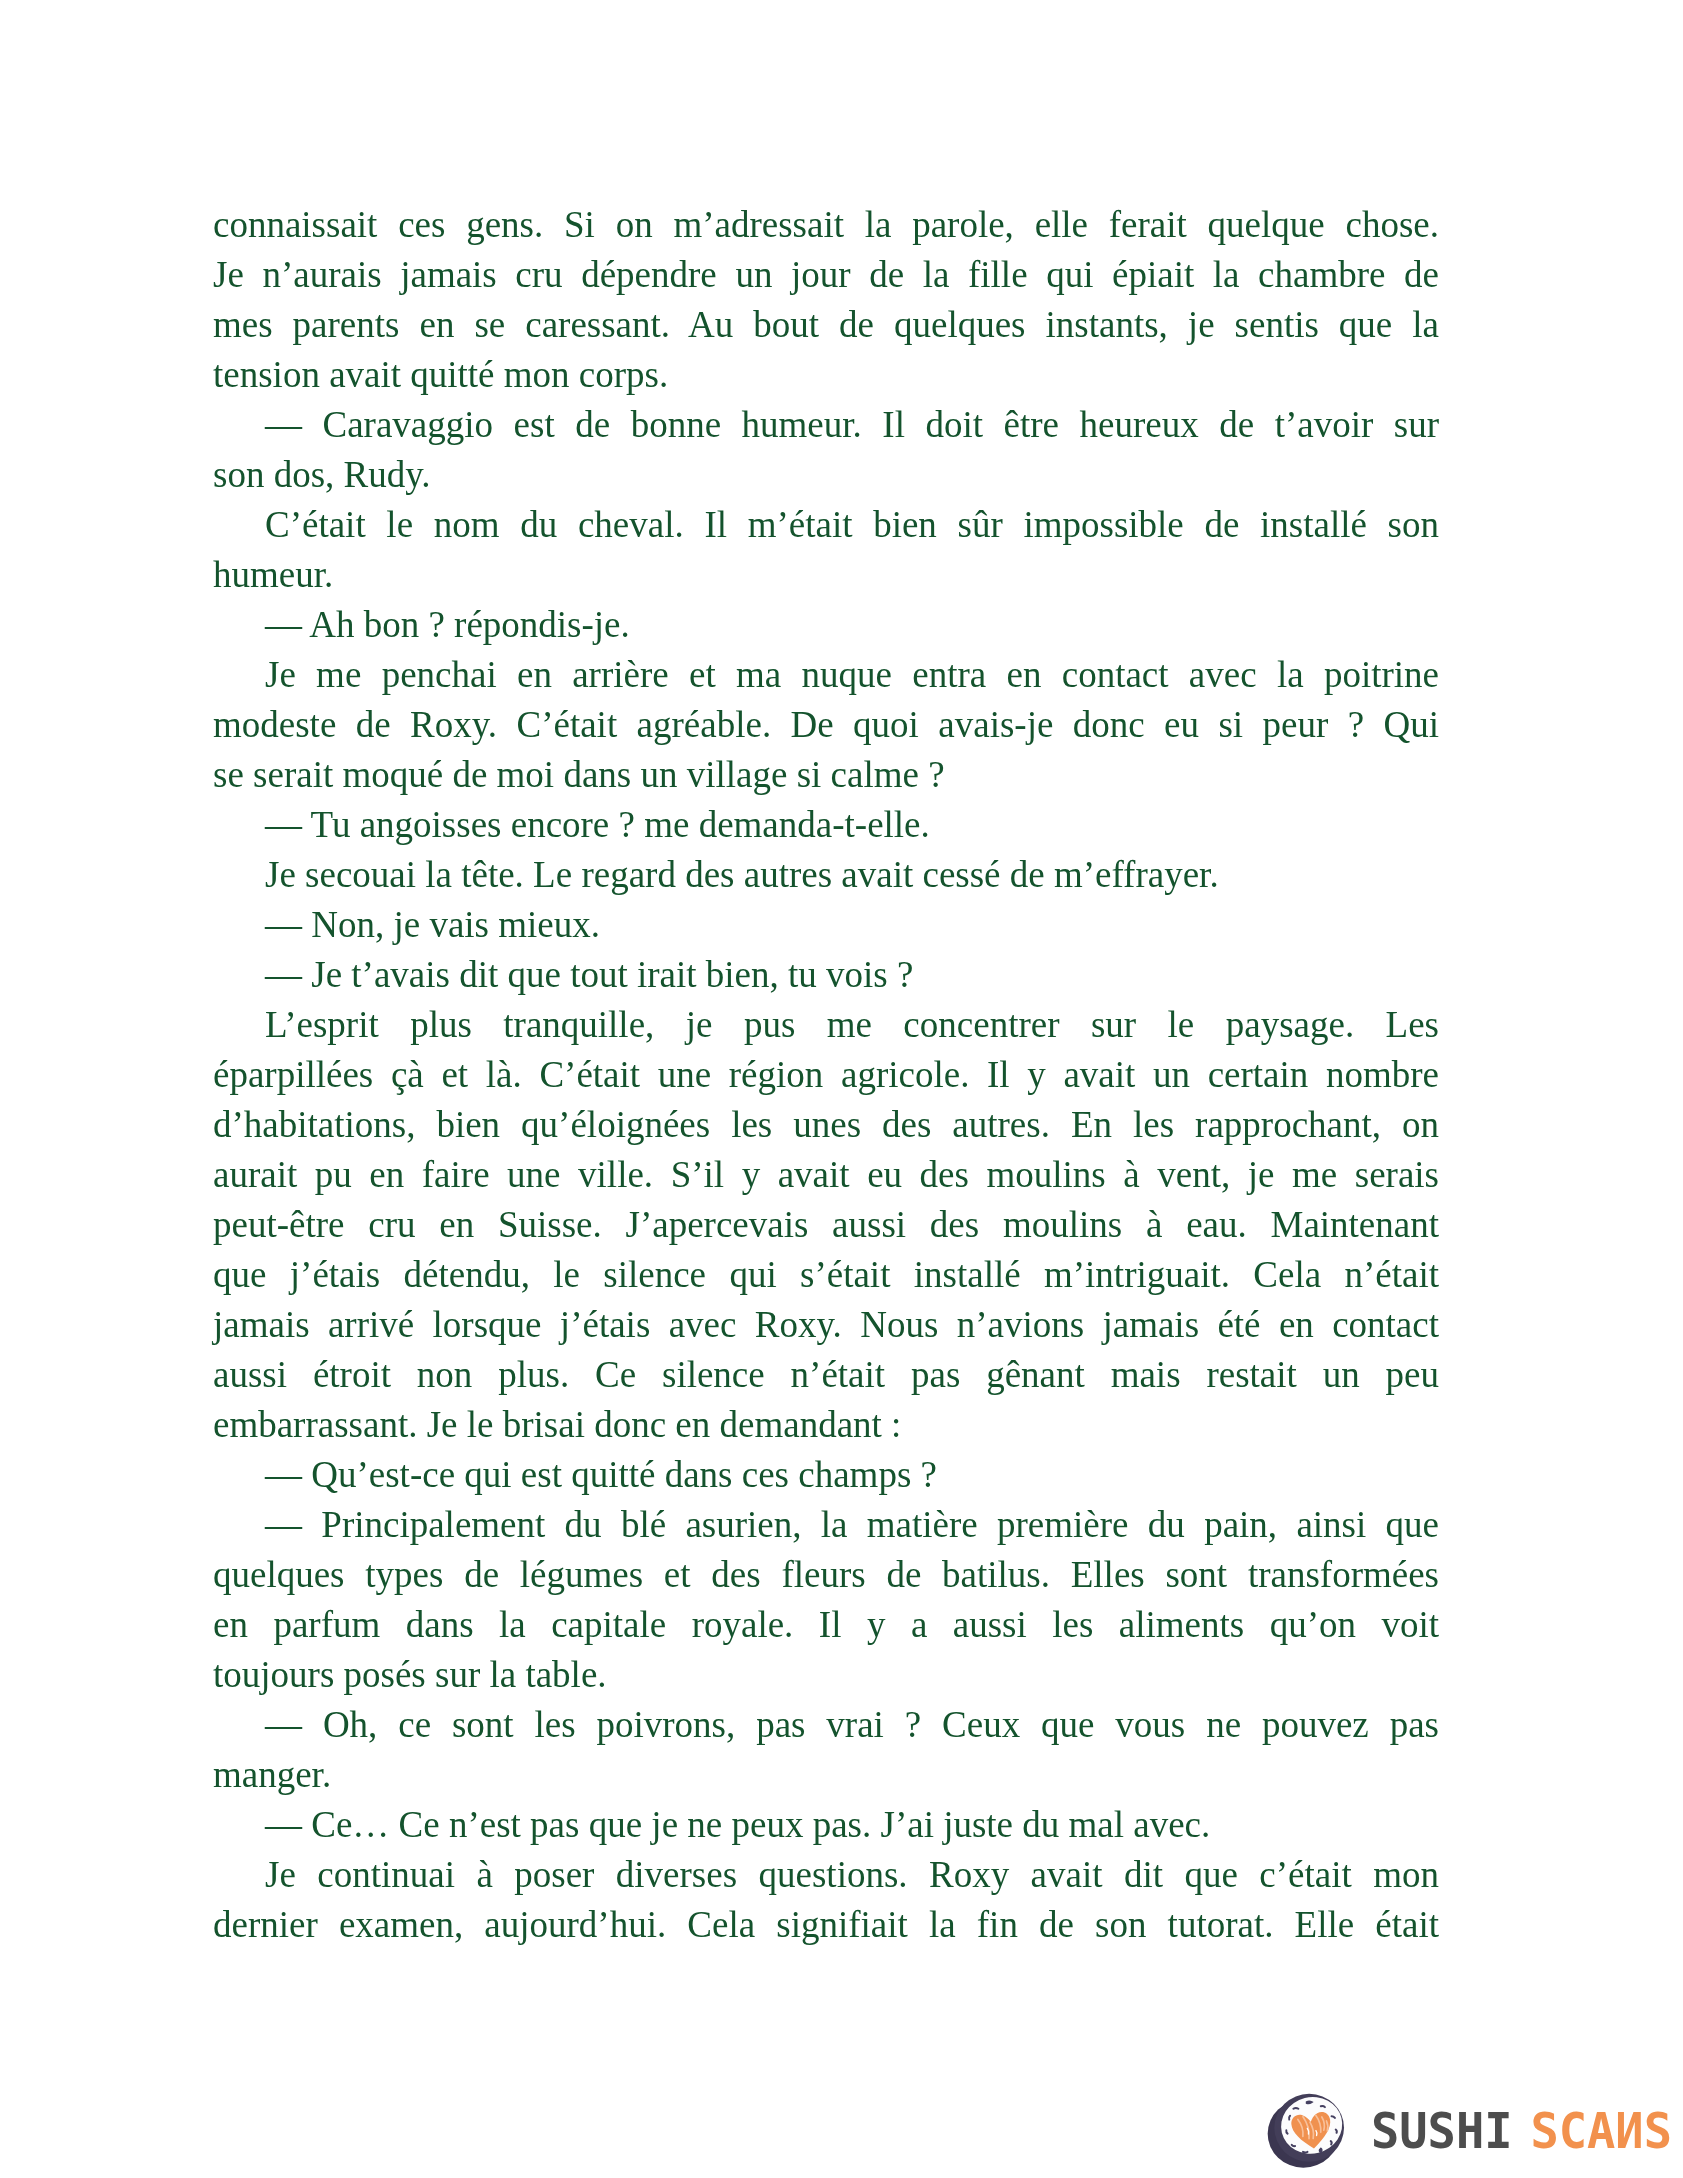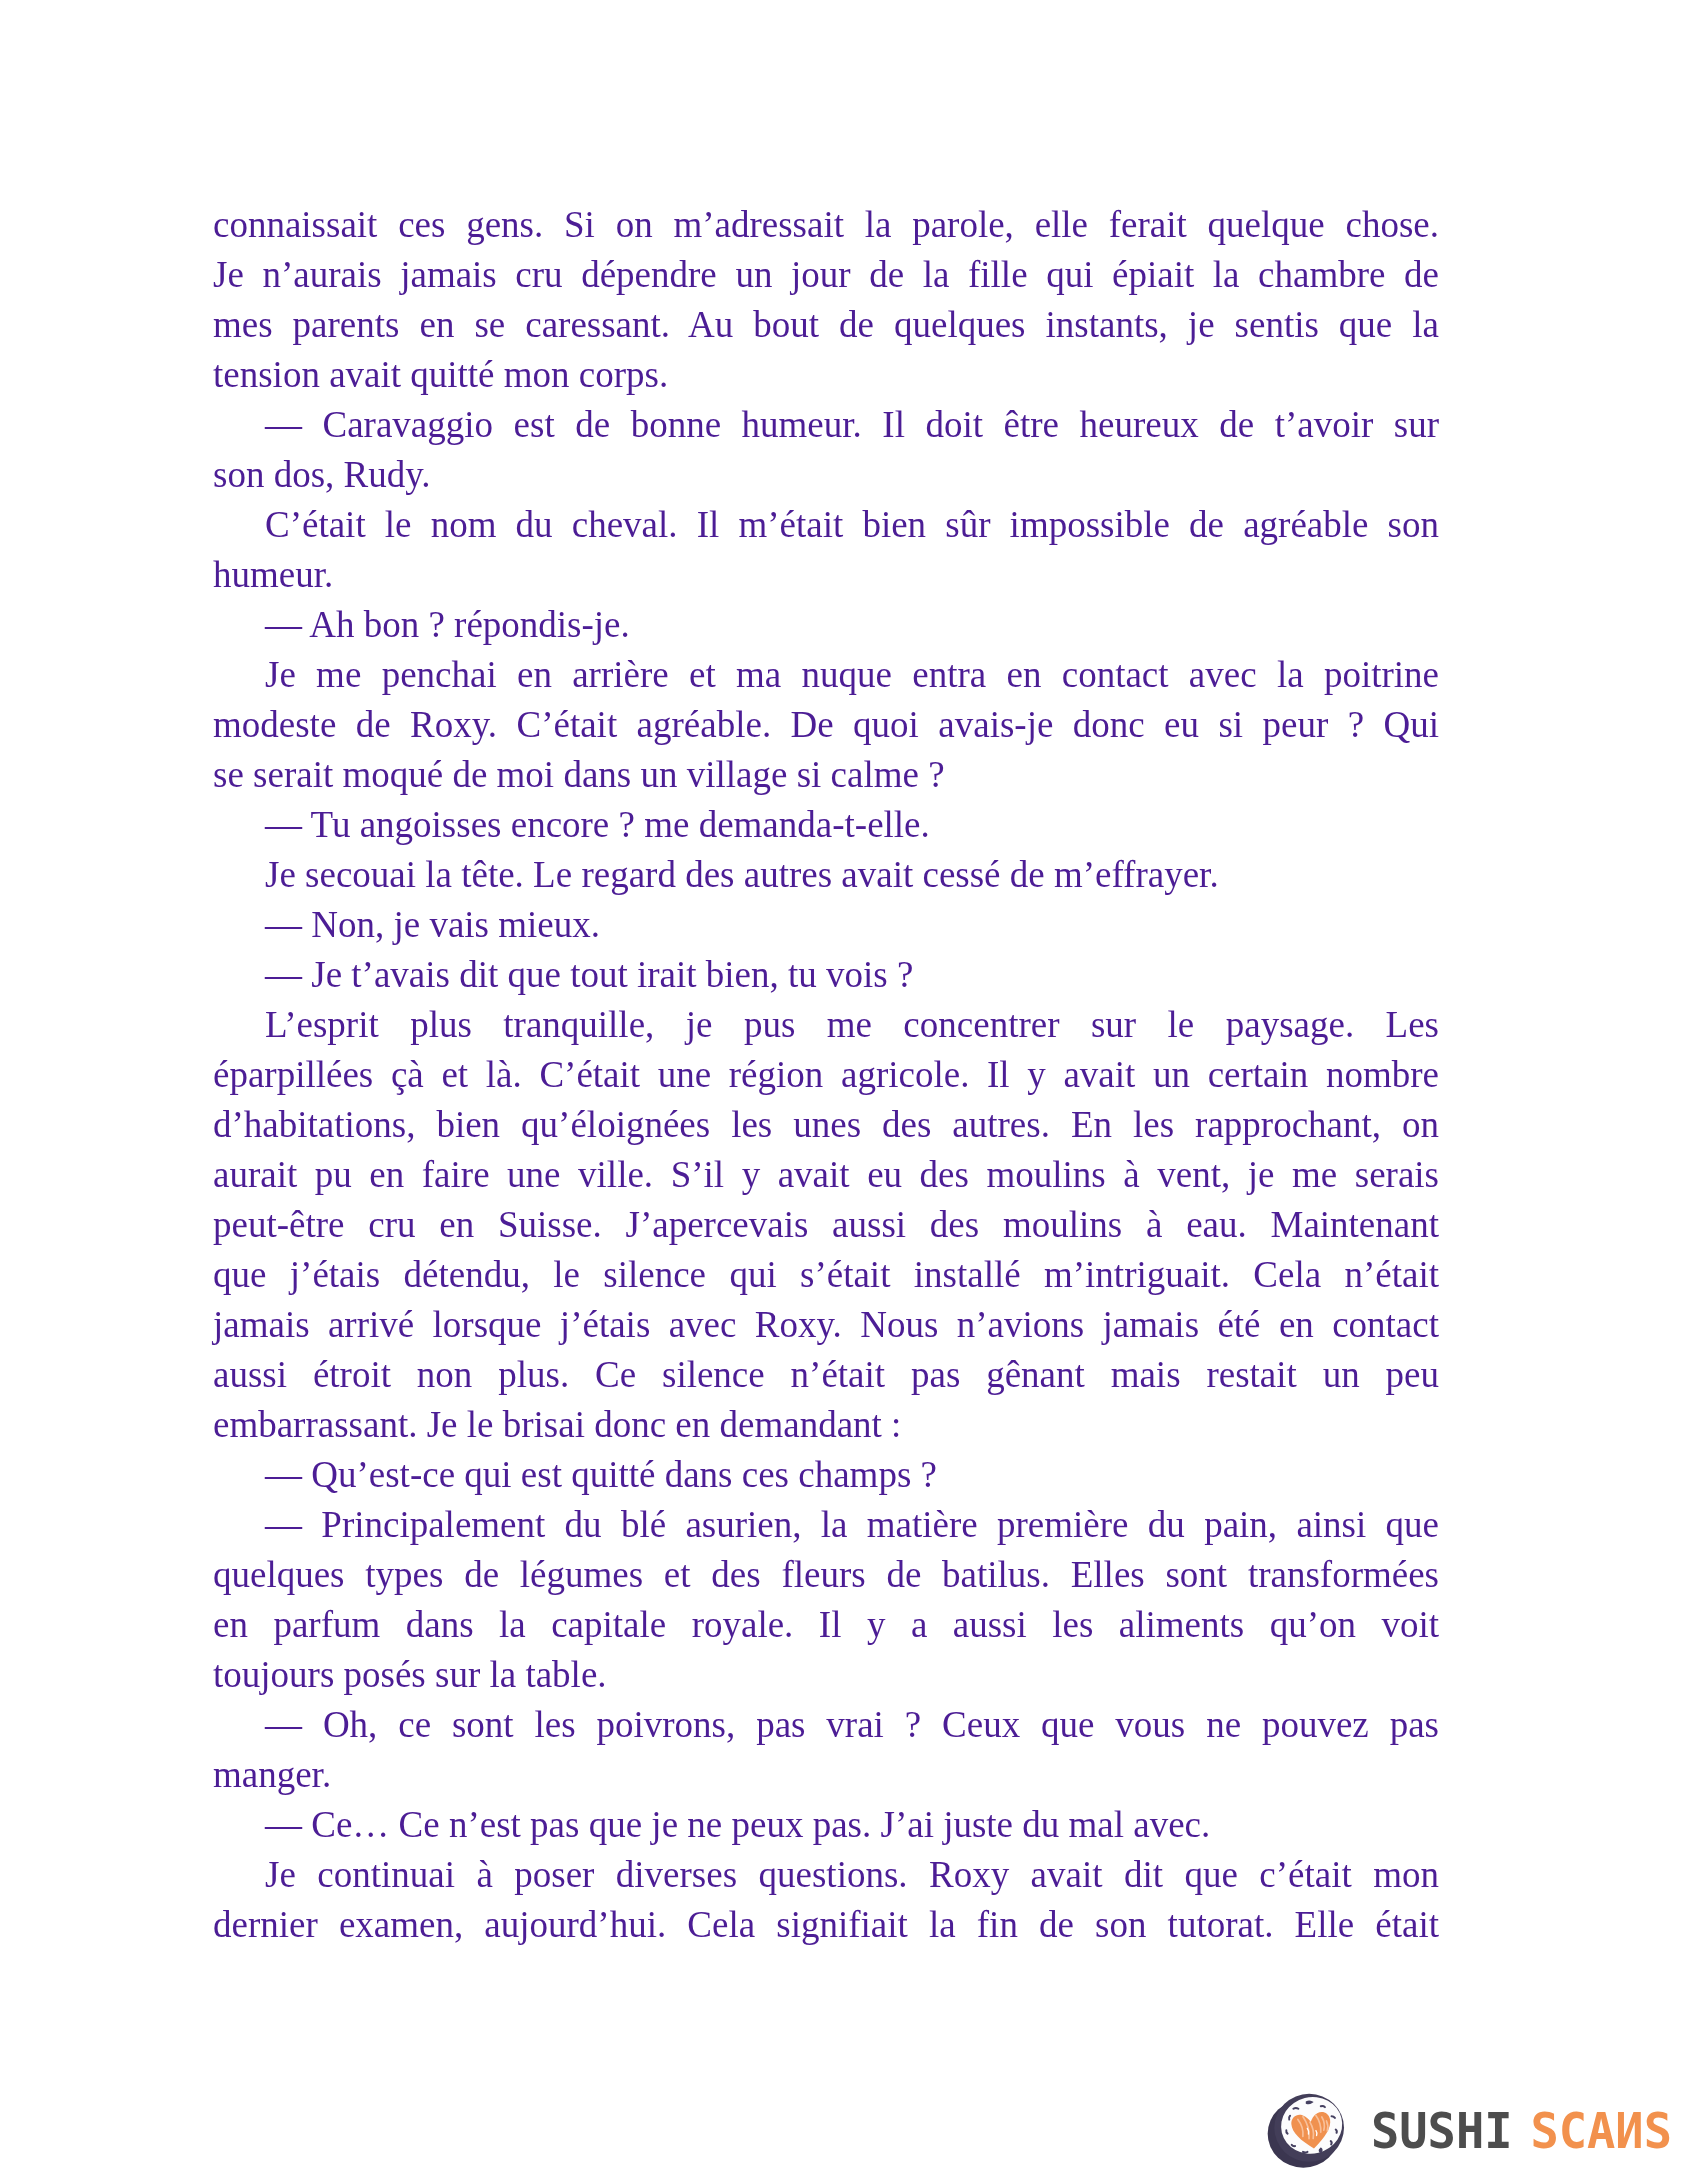--- a/index.html
+++ b/index.html
@@ -11,21 +11,21 @@
     font-family: "Liberation Serif", serif;
   }
   .page {
     position: absolute; inset: 0;
     background: #ffffff;
   }
   .text-block {
     position: absolute;
     left: 213px; top: 200px;
     width: 1226px;
-    color: #4c1d95;
+    color: #14532d;
     font-size: 37px;
     line-height: 50px;
   }
   .line {
     text-align: justify;
     text-align-last: justify;
     white-space: normal;
   }
   .line.ragged { text-align-last: left; }
   .line.indent { text-indent: 52px; }
@@ -55,21 +55,21 @@
 
 <div class="page">
 
   <div class="text-block">
       <div class="line">connaissait ces gens. Si on m’adressait la parole, elle ferait quelque chose.</div>
       <div class="line">Je n’aurais jamais cru dépendre un jour de la fille qui épiait la chambre de</div>
       <div class="line">mes parents en se caressant. Au bout de quelques instants, je sentis que la</div>
       <div class="line ragged">tension avait quitté mon corps.</div>
       <div class="line indent">— Caravaggio est de bonne humeur. Il doit être heureux de t’avoir sur</div>
       <div class="line ragged">son dos, Rudy.</div>
-      <div class="line indent">C’était le nom du cheval. Il m’était bien sûr impossible de agréable son</div>
+      <div class="line indent">C’était le nom du cheval. Il m’était bien sûr impossible de installé son</div>
       <div class="line ragged">humeur.</div>
       <div class="line indent ragged">— Ah bon ? répondis-je.</div>
       <div class="line indent">Je me penchai en arrière et ma nuque entra en contact avec la poitrine</div>
       <div class="line">modeste de Roxy. C’était agréable. De quoi avais-je donc eu si peur ? Qui</div>
       <div class="line ragged">se serait moqué de moi dans un village si calme ?</div>
       <div class="line indent ragged">— Tu angoisses encore ? me demanda-t-elle.</div>
       <div class="line indent ragged">Je secouai la tête. Le regard des autres avait cessé de m’effrayer.</div>
       <div class="line indent ragged">— Non, je vais mieux.</div>
       <div class="line indent ragged">— Je t’avais dit que tout irait bien, tu vois ?</div>
       <div class="line indent">L’esprit plus tranquille, je pus me concentrer sur le paysage. Les</div>

